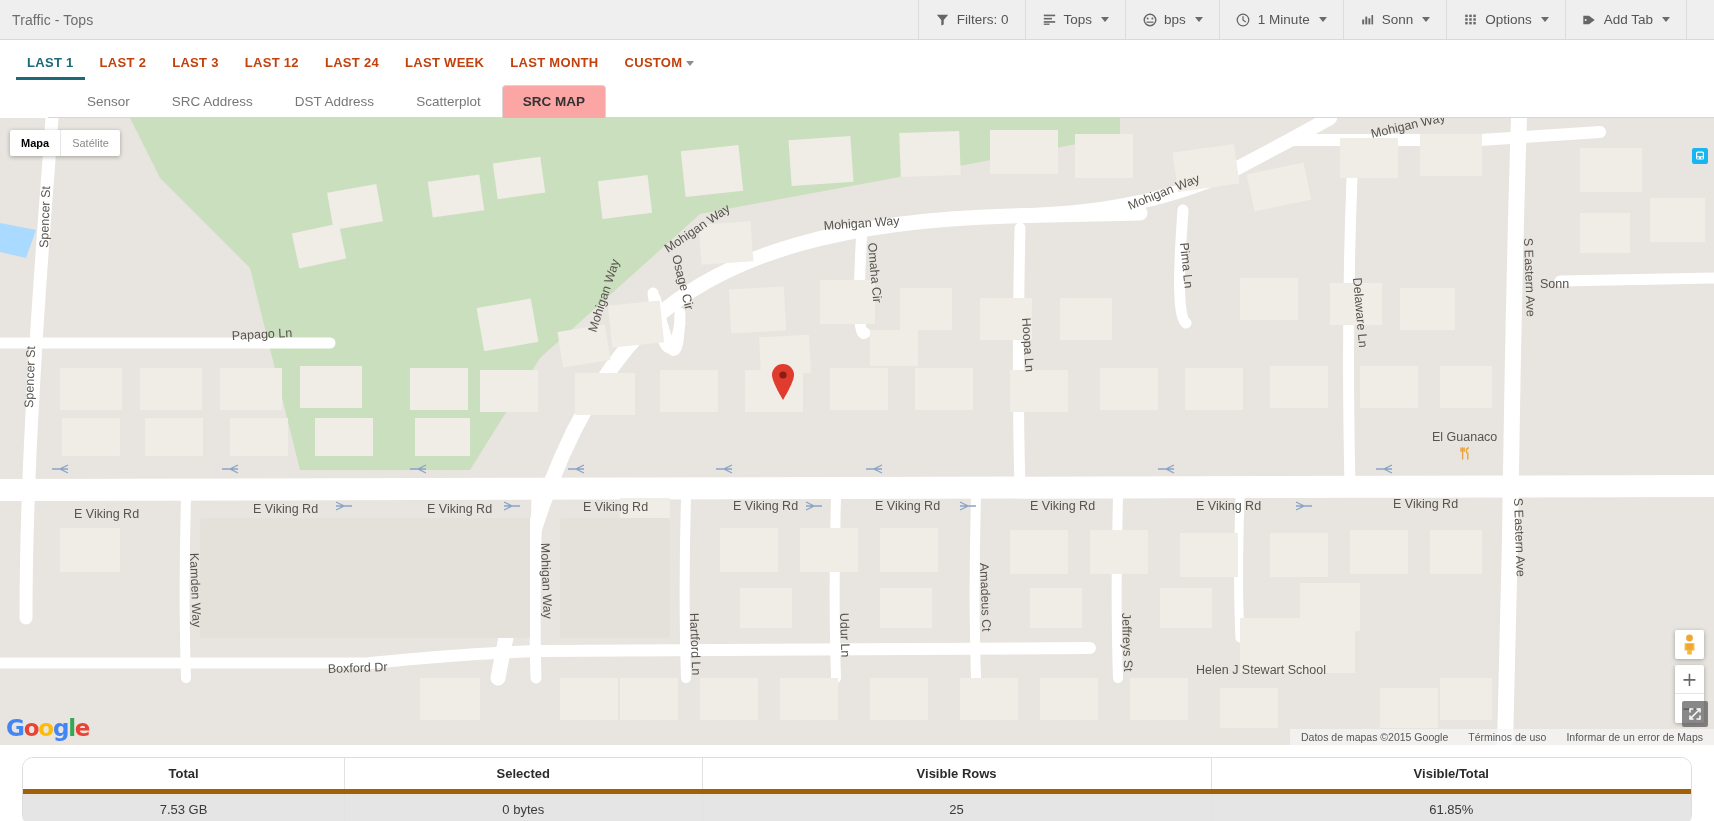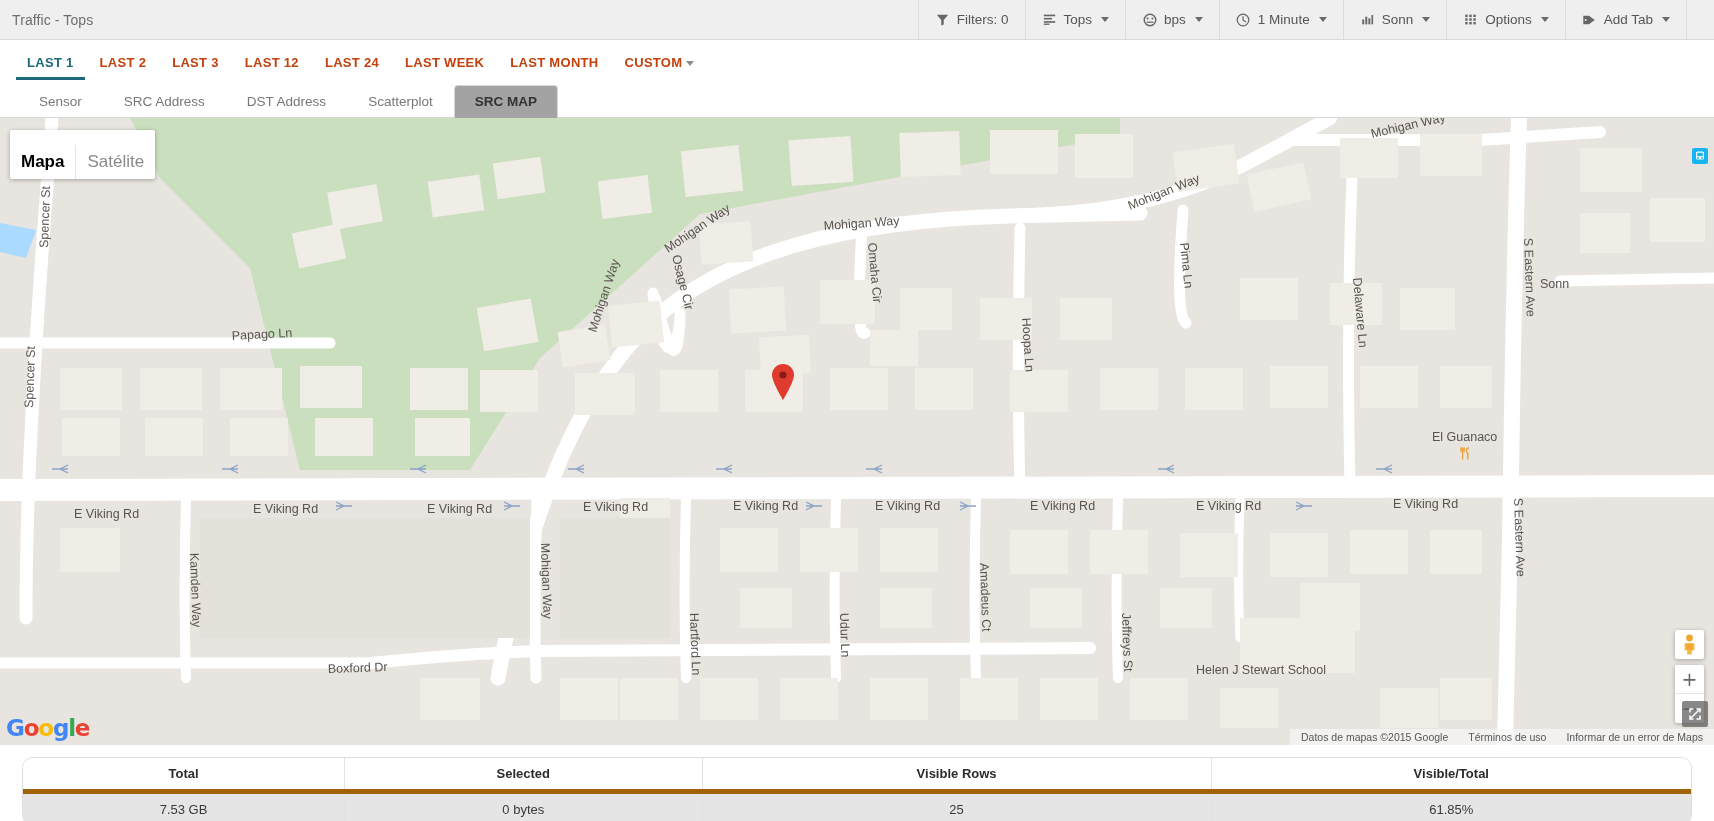--- a/index.html
+++ b/index.html
@@ -99,37 +99,38 @@
   }
 
   
   .sect-row {
     height: 38px;
     display: flex;
     align-items: flex-end;
     padding-left: 18px;
     border-bottom: 1px solid #d7d7d7;
     background: #fff;
+    margin-left: 48px;
   }
   .sect-tab {
     font-size: 13.5px;
     color: #777;
     padding: 8px 20px 9px 20px;
     cursor: pointer;
     border: 1px solid transparent;
     border-bottom: none;
     border-radius: 4px 4px 0 0;
     margin-bottom: -1px;
     user-select: none;
     white-space: nowrap;
   }
   .sect-tab.active {
     color: #333;
     font-weight: bold;
-    background: #a3a3a3;
+    background: #fca5a5;
     border-color: #d7d7d7;
   }
 
   
   .map-wrap {
     position: relative;
     width: 1714px;
     height: 627px;
     overflow: hidden;
     background: #e8e4df;
@@ -143,26 +144,25 @@
     position: absolute;
     top: 12px; left: 10px;
     display: flex;
     background: #fff;
     box-shadow: 0 1px 4px rgba(0,0,0,.3);
     border-radius: 2px;
     overflow: hidden;
     z-index: 20;
   }
   .maptype div {
-    font-size: 17px;
+    font-size: 11px;
     padding: 7px 11px;
     cursor: pointer;
     color: #8a8a8a;
     white-space: nowrap;
-    margin-top: 15px;
   }
   .maptype div.sel { color: #000; font-weight: bold; }
   .maptype div + div { border-left: 1px solid #e6e6e6; }
 
   
   .transit-ico {
     position: absolute;
     top: 30px; right: 6px;
     width: 16px; height: 16px;
     background: #19b5f1;

